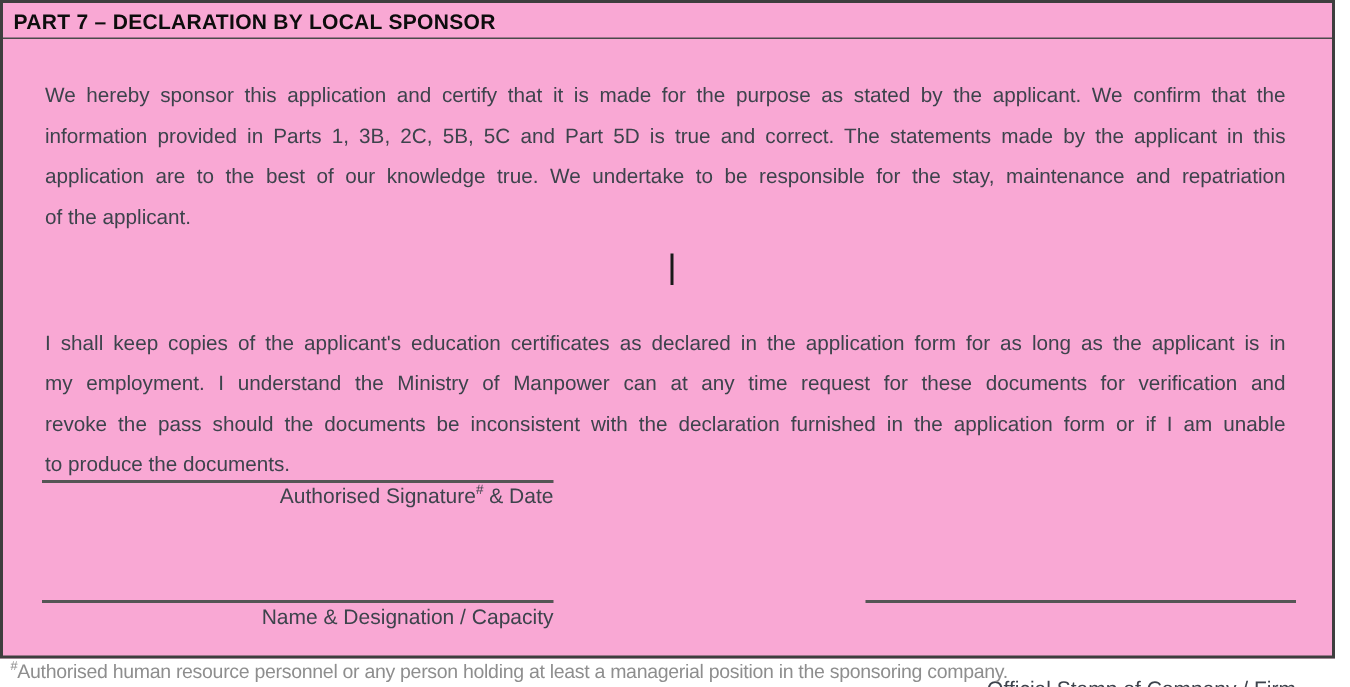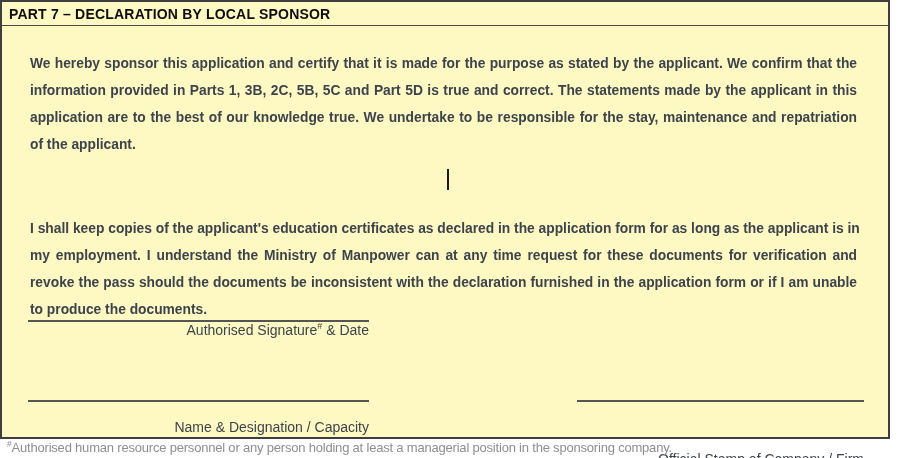--- a/index.html
+++ b/index.html
@@ -3,56 +3,56 @@
 <meta charset="utf-8">
 <style>
   html,body{margin:0;padding:0;background:#ffffff;}
   .page{
     position:relative;width:900px;height:458px;background:#ffffff;
     font-family:"Liberation Sans","DejaVu Sans",sans-serif;
     overflow:hidden;
   }
   .form-box{
     position:absolute;left:0;top:0;width:890px;height:439px;
-    border:2px solid #3e3e3e;box-sizing:border-box;background:#fef9c3;
+    border:2px solid #3e3e3e;box-sizing:border-box;background:#f9a8d4;
   }
   .box-header{
     position:absolute;left:0;top:0;width:100%;height:24px;
     border-bottom:1px solid #4a4a4a;box-sizing:border-box;
   }
   .section-title{
     position:absolute;left:7px;top:4px;
     font-size:14px;font-weight:bold;color:#0d0d0d;letter-spacing:0.2px;
     white-space:nowrap;
   }
   .para{
     position:absolute;left:28px;width:827px;
     font-size:13.8px;line-height:27px;color:#3d434c;
   }
   .p1{top:48px;}
   .p2{top:169px;margin-top:44px;}
   .jline{
-    text-align:justify;text-align-last:justify;white-space:nowrap;font-weight:bold;
+    text-align:justify;text-align-last:justify;white-space:nowrap;
   }
   .jline.lastline{text-align-last:left;}
   .caret{
     position:absolute;left:445px;top:167px;width:2px;height:21px;background:#1a1a1a;
   }
   .sig-line{
     position:absolute;height:0;border-top:2px solid #555555;
   }
   .line-sig1{left:26px;top:318px;width:341px;}
   .line-name{left:26px;top:398px;width:341px;}
   .line-stamp{left:575px;top:398px;width:287px;}
   .sig-label{
     position:absolute;text-align:right;
     font-size:14px;color:#3d434c;white-space:nowrap;
   }
   .lbl-sig1{left:26px;top:320px;width:341px;}
-  .lbl-name{left:26px;top:417px;width:341px;}
+  .lbl-name{left:26px;top:401px;width:341px;}
   .lbl-stamp{left:575px;top:401px;width:287px;margin-top:48px;}
   sup{font-size:9px;vertical-align:super;line-height:0;}
   .footnote{
     position:absolute;left:7px;top:440px;
     font-size:13px;color:#8e8e8e;letter-spacing:-0.2px;white-space:nowrap;
   }
   .footnote sup{font-size:8.5px;}
 </style>
 </head>
 <body>

